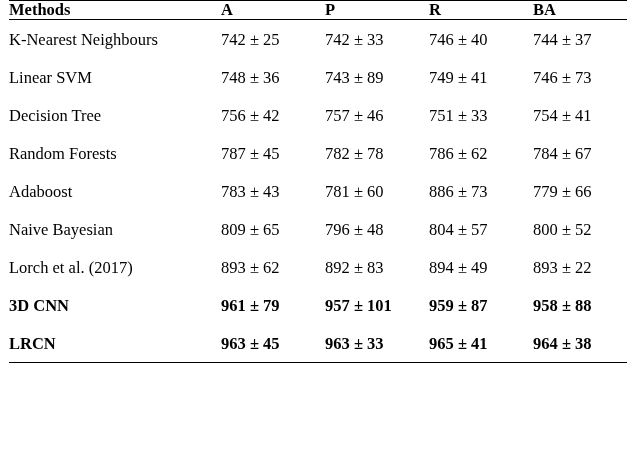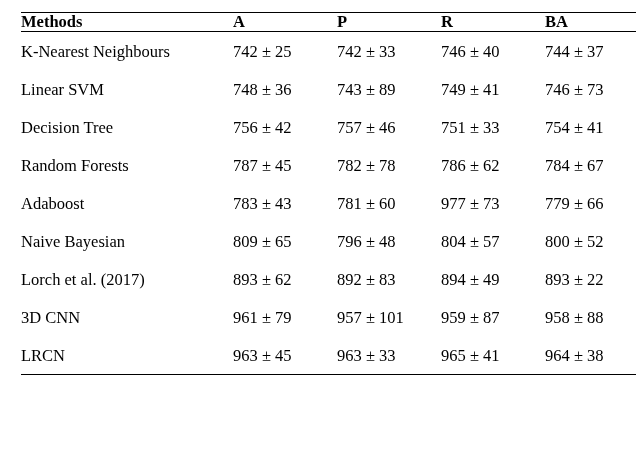--- a/index.html
+++ b/index.html
@@ -11,21 +11,21 @@
     width: 636px;
     height: 476px;
     font-family: "Liberation Serif", serif;
     color: #000000;
     overflow: hidden;
   }
   .table-wrap {
     width: 636px;
     height: 396px;
     box-sizing: border-box;
-    padding: 12px;
+    padding: 0;
   }
   table.results {
     border-collapse: collapse;
     width: 618px;
     margin: 0 9px;
     table-layout: fixed;
   }
   table.results th,
   table.results td {
     text-align: left;
@@ -59,21 +59,21 @@
     height: 0;
     padding: 0;
     font-size: 0;
     line-height: 0;
   }
   tbody tr.data-row td {
     height: 36px;
     padding-top: 2px;
   }
   tbody tr.data-row.bold td {
-    font-weight: normal;
+    font-weight: bold;
   }
   .cellnum { white-space: nowrap; }
 </style>
 </head>
 <body>
 
 <div class="table-wrap">
   <table class="results">
     <colgroup>
       <col class="c-methods">
@@ -122,21 +122,21 @@
         <td>Random Forests</td>
         <td class="cellnum">787 ± 45</td>
         <td class="cellnum">782 ± 78</td>
         <td class="cellnum">786 ± 62</td>
         <td class="cellnum">784 ± 67</td>
       </tr>
       <tr class="data-row">
         <td>Adaboost</td>
         <td class="cellnum">783 ± 43</td>
         <td class="cellnum">781 ± 60</td>
-        <td class="cellnum">977 ± 73</td>
+        <td class="cellnum">886 ± 73</td>
         <td class="cellnum">779 ± 66</td>
       </tr>
       <tr class="data-row">
         <td>Naive Bayesian</td>
         <td class="cellnum">809 ± 65</td>
         <td class="cellnum">796 ± 48</td>
         <td class="cellnum">804 ± 57</td>
         <td class="cellnum">800 ± 52</td>
       </tr>
       <tr class="data-row">

